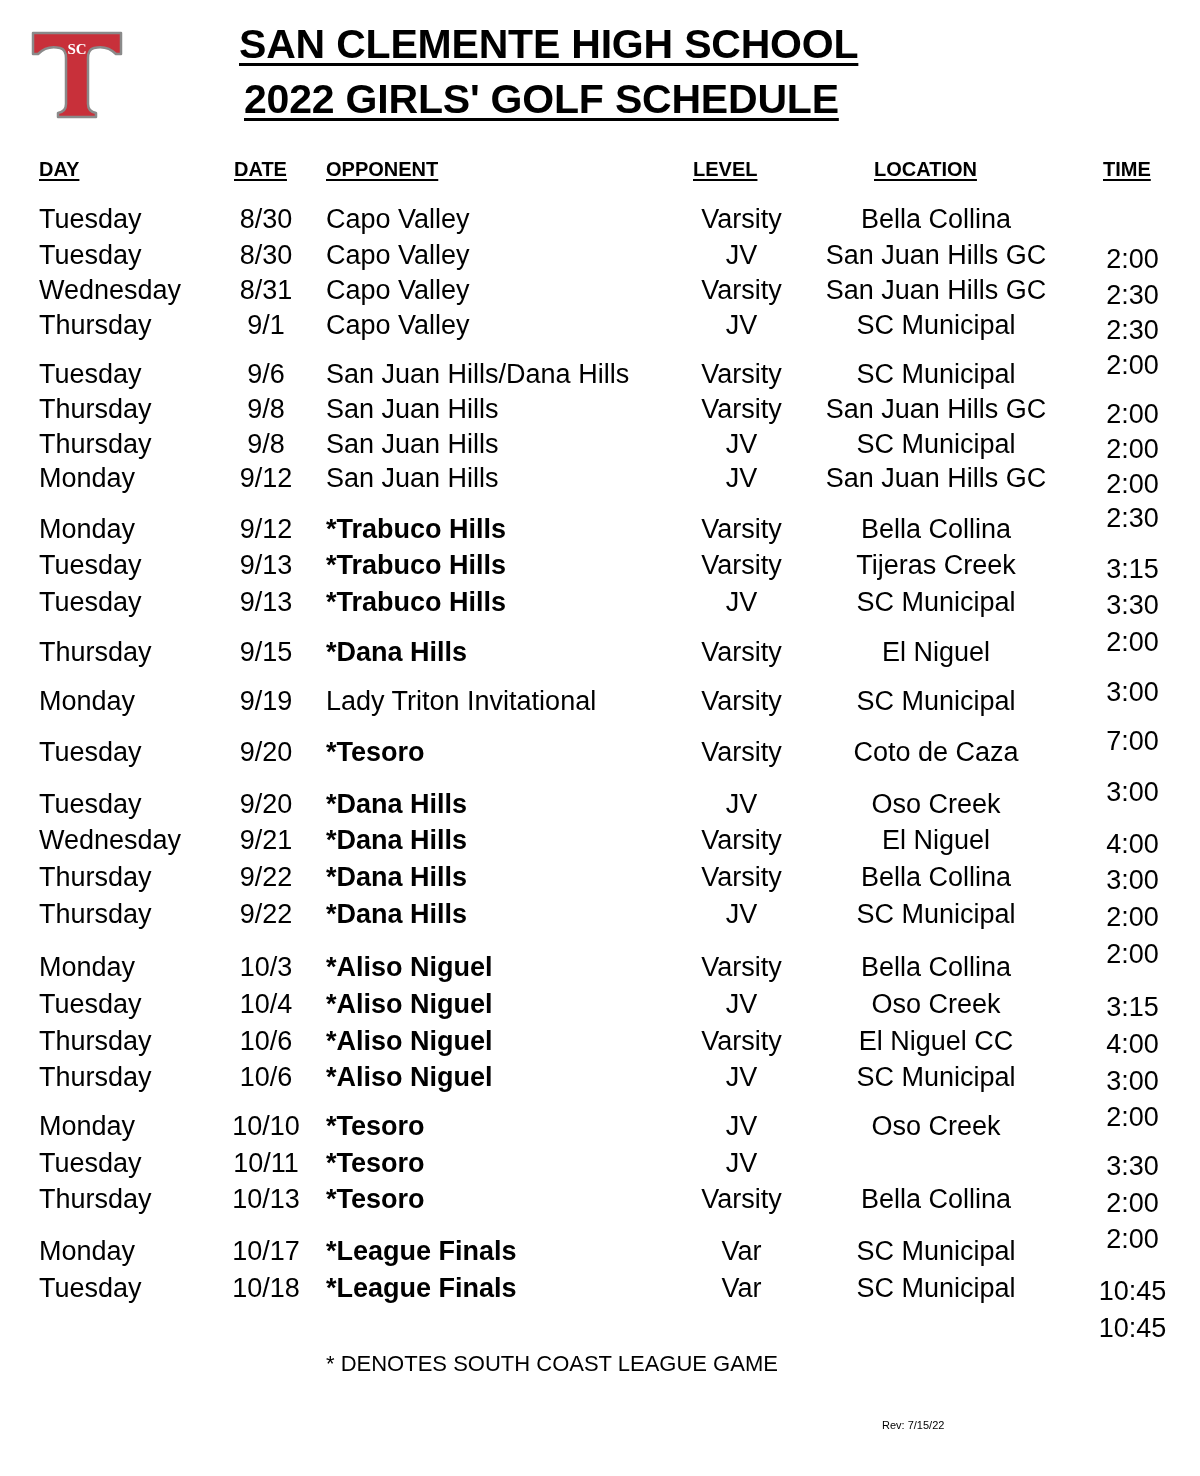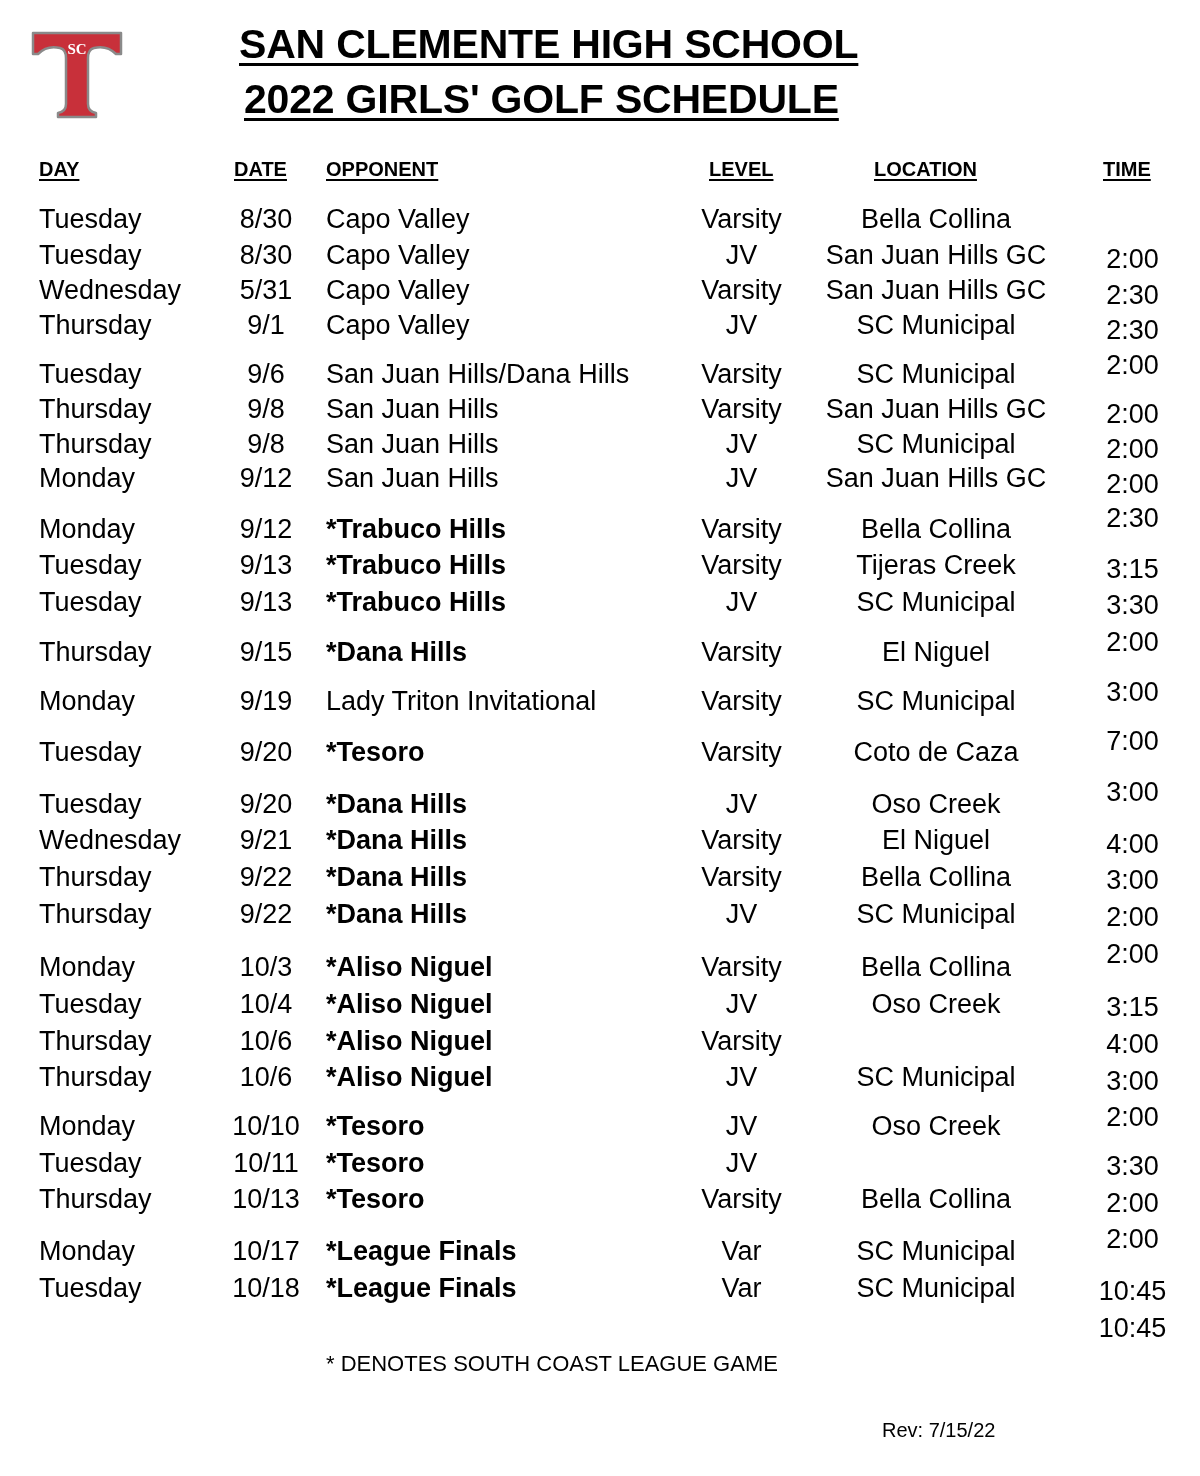--- a/index.html
+++ b/index.html
@@ -16,39 +16,39 @@
   .row { position: absolute; left: 0; width: 1048px; height: 34px; font-size: 27px; line-height: 34px; }
   .cell { position: absolute; top: 0; white-space: nowrap; }
   .c-day { left: 39px; }
   .c-date { left: 225px; width: 82px; text-align: center; }
   .c-opp { left: 326px; }
   .c-opp.league { font-weight: bold; }
   .c-level { left: 690px; width: 103px; text-align: center; }
   .c-loc { left: 805px; width: 262px; text-align: center; }
   .c-time { left: 1085px; width: 95px; text-align: center; margin-top: 40px; }
   .footnote { position: absolute; left: 326px; top: 1351px; font-size: 22px; white-space: nowrap; }
-  .rev { position: absolute; left: 882px; top: 1419px; font-size: 20px; white-space: nowrap; text-align: right; }
+  .rev { position: absolute; left: 882px; top: 1419px; font-size: 11px; white-space: nowrap; text-align: right; }
 </style>
 </head>
 <body>
 
 <div class="logo">
   <svg width="94" height="90" viewBox="0 0 94 90">
     <path d="M3 3 H91 V24 H86 C80 18 72 16 64 18 C60 19 58 22 58 28 V74 C58 79 60 82 66 83 V87 H28 V83 C34 82 36 79 36 74 V28 C36 22 34 19 30 18 C22 16 14 18 8 24 H3 Z" fill="#c8303a" stroke="#8a8a8a" stroke-width="2.5" stroke-linejoin="round"></path>
     <text x="47" y="24" text-anchor="middle" font-family="Liberation Serif, serif" font-size="15" font-weight="bold" fill="#ffffff">SC</text>
   </svg>
 </div>
 
 <div class="title l1">SAN CLEMENTE HIGH SCHOOL</div>
 <div class="title l2">2022 GIRLS' GOLF SCHEDULE</div>
 
 <div class="hdr" style="left:39px;">DAY</div>
 <div class="hdr" style="left:234px;">DATE</div>
 <div class="hdr" style="left:326px;">OPPONENT</div>
-<div class="hdr" style="left:709px;">LEVEL</div>
+<div class="hdr" style="left:693px;">LEVEL</div>
 <div class="hdr" style="left:874px;">LOCATION</div>
 <div class="hdr" style="left:1103px;">TIME</div>
 
 <div id="rows">
     <div class="row" style="top: 202px;">
       <div class="cell c-day">Tuesday</div>
       <div class="cell c-date">8/30</div>
       <div class="cell c-opp">Capo Valley</div>
       <div class="cell c-level">Varsity</div>
       <div class="cell c-loc">Bella Collina</div>
@@ -57,21 +57,21 @@
     <div class="row" style="top: 238px;">
       <div class="cell c-day">Tuesday</div>
       <div class="cell c-date">8/30</div>
       <div class="cell c-opp">Capo Valley</div>
       <div class="cell c-level">JV</div>
       <div class="cell c-loc">San Juan Hills GC</div>
       <div class="cell c-time">2:30</div>
     </div>
     <div class="row" style="top: 273px;">
       <div class="cell c-day">Wednesday</div>
-      <div class="cell c-date">5/31</div>
+      <div class="cell c-date">8/31</div>
       <div class="cell c-opp">Capo Valley</div>
       <div class="cell c-level">Varsity</div>
       <div class="cell c-loc">San Juan Hills GC</div>
       <div class="cell c-time">2:30</div>
     </div>
     <div class="row" style="top: 308px;">
       <div class="cell c-day">Thursday</div>
       <div class="cell c-date">9/1</div>
       <div class="cell c-opp">Capo Valley</div>
       <div class="cell c-level">JV</div>
@@ -204,20 +204,21 @@
       <div class="cell c-opp league">*Aliso Niguel</div>
       <div class="cell c-level">JV</div>
       <div class="cell c-loc">Oso Creek</div>
       <div class="cell c-time">4:00</div>
     </div>
     <div class="row" style="top: 1024px;">
       <div class="cell c-day">Thursday</div>
       <div class="cell c-date">10/6</div>
       <div class="cell c-opp league">*Aliso Niguel</div>
       <div class="cell c-level">Varsity</div>
+      <div class="cell c-loc">El Niguel CC</div>
       <div class="cell c-time">3:00</div>
     </div>
     <div class="row" style="top: 1060px;">
       <div class="cell c-day">Thursday</div>
       <div class="cell c-date">10/6</div>
       <div class="cell c-opp league">*Aliso Niguel</div>
       <div class="cell c-level">JV</div>
       <div class="cell c-loc">SC Municipal</div>
       <div class="cell c-time">2:00</div>
     </div>

